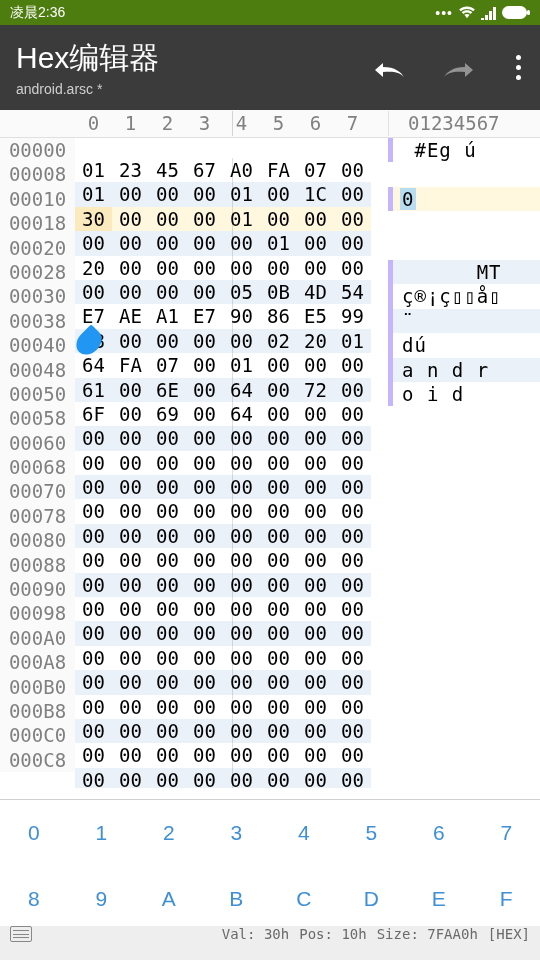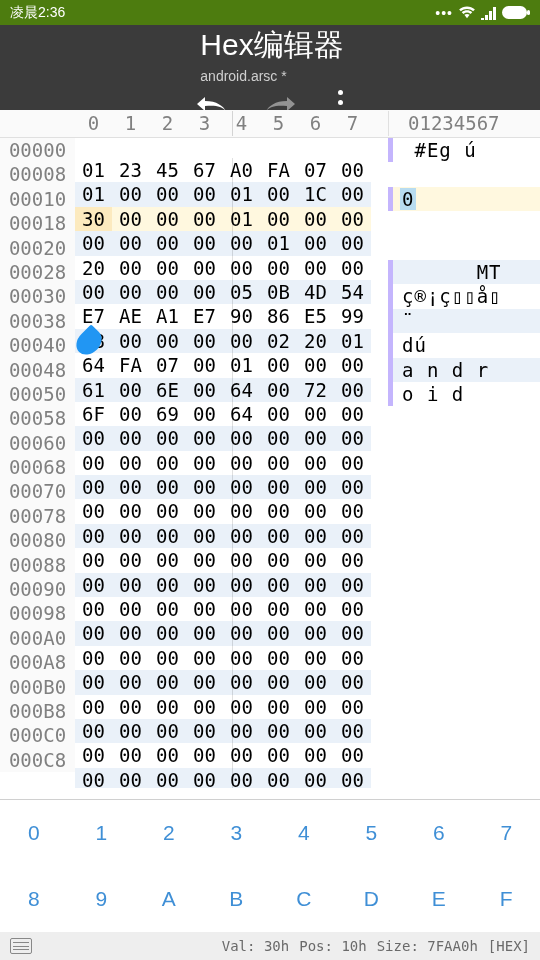--- a/index.html
+++ b/index.html
@@ -7,21 +7,21 @@
   .mono { font-family: "DejaVu Sans Mono", Consolas, monospace; }
 
   
   .statusbar { height: 25px; background: #4d7c0f; color: #fff; display: flex; align-items: center; padding: 0 10px; font-size: 14px; }
   .statusbar .left { flex: 1; }
   .statusbar .right { display: flex; align-items: center; gap: 5px; }
   .statusbar .sigdots { letter-spacing: 1px; }
   .statusbar svg { display: block; }
 
   
-  .toolbar { height: 85px; background: #3B3B3B; color: #fff; display: flex; align-items: center; padding: 0 12px 0 16px; flex-direction: column; }
+  .toolbar { height: 85px; background: #3B3B3B; color: #fff; display: flex; align-items: center; padding: 0 12px 0 16px; }
   .toolbar .titles { flex: 1; display: flex; flex-direction: column; justify-content: center; }
   .tb-title { font-size: 30px; font-weight: 400; color: #fff; }
   .tb-subtitle { font-size: 14px; color: #cfcfcf; margin-top: 2px; }
   .tb-actions { display: flex; align-items: center; gap: 32px; }
   .tb-icon { width: 36px; height: 36px; display: flex; align-items: center; justify-content: center; }
   .tb-menu { display: flex; flex-direction: column; gap: 5px; align-items: center; justify-content: center; width: 20px; }
   .tb-menu span { width: 5px; height: 5px; background: #fff; border-radius: 50%; }
 
   
   .hextable { font-size: 19px; line-height: 24.4px; }
@@ -54,21 +54,21 @@
     border-top-left-radius: 2px;
     z-index: 5;
   }
 
   
   .keypad { position: absolute; left: 0; right: 0; bottom: 28px; background: #fff; border-top: 1px solid #d0d0d0; }
   .kpgrid { display: grid; grid-template-columns: repeat(8, 1fr); }
   .key { height: 66px; display: flex; align-items: center; justify-content: center; color: #3f8fd6; font-size: 21px; }
 
   
-  .bottombar { position: absolute; left: 0; right: 0; bottom: 0; height: 28px; background: #eeeeee; display: flex; align-items: center; padding: 0 10px; font-size: 14px; color: #6a6a6a; }
+  .bottombar { position: absolute; left: 0; right: 0; bottom: 0; height: 34px; background: #eeeeee; display: flex; align-items: flex-start; padding: 0 10px; font-size: 14px; color: #6a6a6a; }
   .bottombar .kbtoggle { width: 22px; height: 16px; border: 1px solid #888; border-radius: 2px; display: flex; flex-direction: column; justify-content: space-evenly; padding: 1px 2px; }
   .bottombar .kbtoggle div { height: 1px; background: #888; }
   .bottombar .spacer { flex: 1; }
   .bottombar .stat { margin-left: 10px; }
 </style>
 </head>
 <body>
 
 <div class="statusbar">
   <div class="left">凌晨2:36</div>

